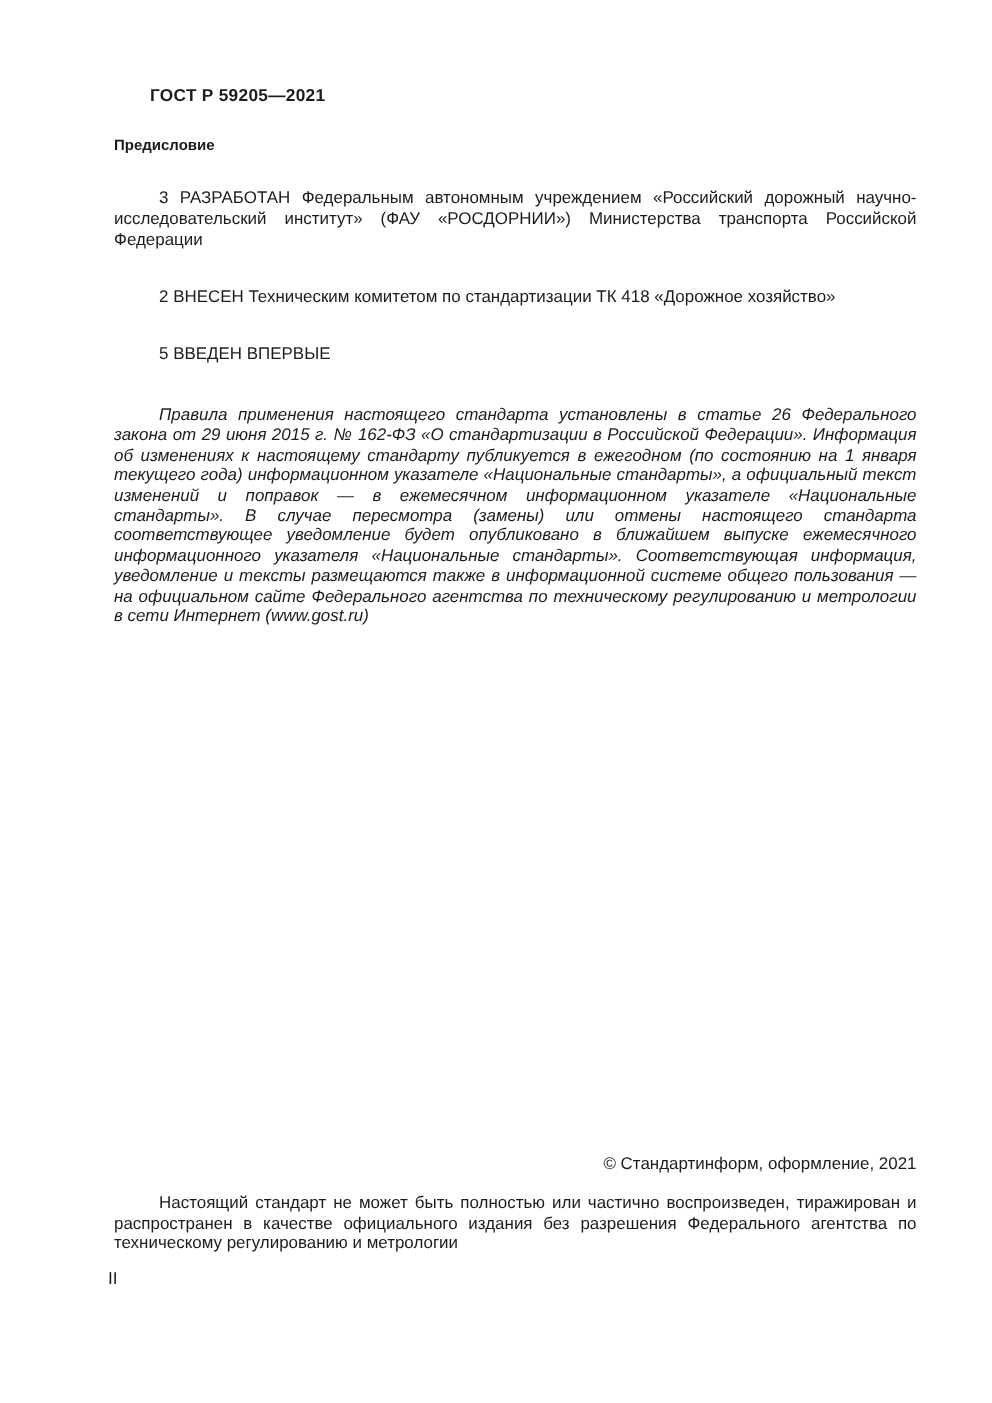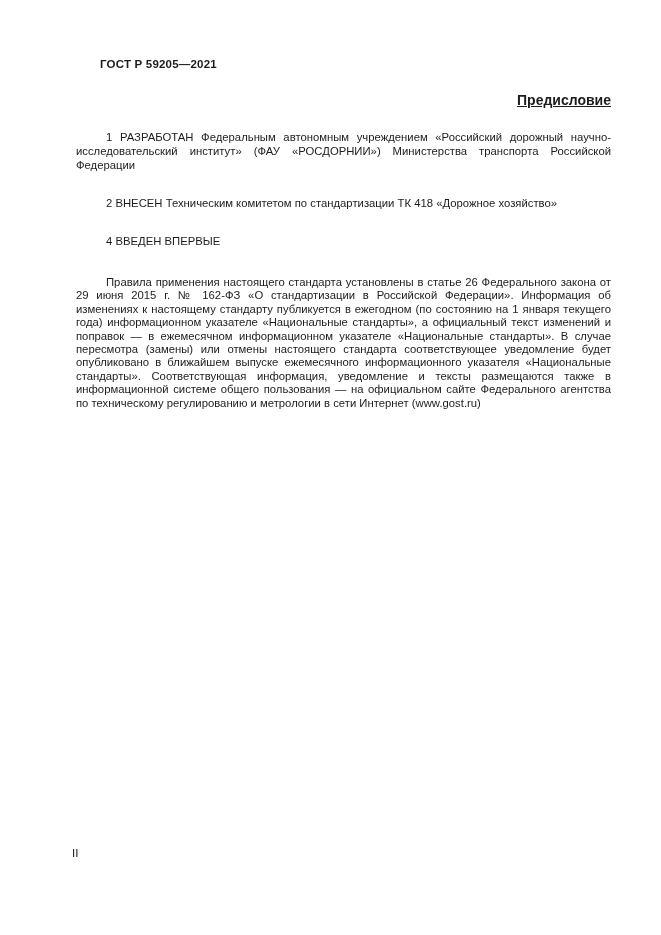--- a/index.html
+++ b/index.html
@@ -25,40 +25,40 @@
   }
   .doc-code {
     margin-top: 58px;
     font-size: 11.5px;
     font-weight: bold;
     letter-spacing: 0.2px;
     padding-left: 24px;
   }
   .title {
     margin-top: 22px;
-    text-align: right;
-    font-size: 14px;
+    text-align: left;
+    font-size: 10px;
     font-weight: bold;
-    text-decoration: underline;
   }
   p {
     margin: 0;
     font-size: 11.3px;
     line-height: 14px;
     text-align: justify;
   }
   .numbered {
     margin-top: 24px;
     text-indent: 30px;
   }
   .first-numbered {
     margin-top: 22px;
   }
   .legal {
     margin-top: 28px;
+    font-style: italic;
     font-size: 11.3px;
     line-height: 13.4px;
     text-indent: 30px;
     text-align: justify;
   }
   .copyright-line {
     position: absolute;
     left: 76px;
     right: 50px;
     top: 770px;
@@ -86,27 +86,29 @@
 </head>
 <body>
 
 <div class="page">
   <div class="content">
 
     <div class="doc-code">ГОСТ Р 59205—2021</div>
 
     <div class="title">Предисловие</div>
 
-    <p class="numbered first-numbered">1 РАЗРАБОТАН Федеральным автономным учреждением «Российский дорожный научно-исследовательский институт» (ФАУ «РОСДОРНИИ») Министерства транспорта Российской Федерации</p>
+    <p class="numbered first-numbered">3 РАЗРАБОТАН Федеральным автономным учреждением «Российский дорожный научно-исследовательский институт» (ФАУ «РОСДОРНИИ») Министерства транспорта Российской Федерации</p>
 
     <p class="numbered">2 ВНЕСЕН Техническим комитетом по стандартизации ТК 418 «Дорожное хозяйство»</p>
 
 
-    <p class="numbered">4 ВВЕДЕН ВПЕРВЫЕ</p>
+    <p class="numbered">5 ВВЕДЕН ВПЕРВЫЕ</p>
 
     <p class="legal">Правила применения настоящего стандарта установлены в статье 26 Федерального закона от 29 июня 2015 г. № 162-ФЗ «О стандартизации в Российской Федерации». Информация об изменениях к настоящему стандарту публикуется в ежегодном (по состоянию на 1 января текущего года) информационном указателе «Национальные стандарты», а официальный текст изменений и поправок — в ежемесячном информационном указателе «Национальные стандарты». В случае пересмотра (замены) или отмены настоящего стандарта соответствующее уведомление будет опубликовано в ближайшем выпуске ежемесячного информационного указателя «Национальные стандарты». Соответствующая информация, уведомление и тексты размещаются также в информационной системе общего пользования — на официальном сайте Федерального агентства по техническому регулированию и метрологии в сети Интернет (www.gost.ru)</p>
 
   </div>
 
+  <div class="copyright-line">©  Стандартинформ, оформление, 2021</div>
 
+  <p class="repro-note">Настоящий стандарт не может быть полностью или частично воспроизведен, тиражирован и распространен в качестве официального издания без разрешения Федерального агентства по техническому регулированию и метрологии</p>
 
   <div class="page-number">II</div>
 </div>
 
 </body></html>

